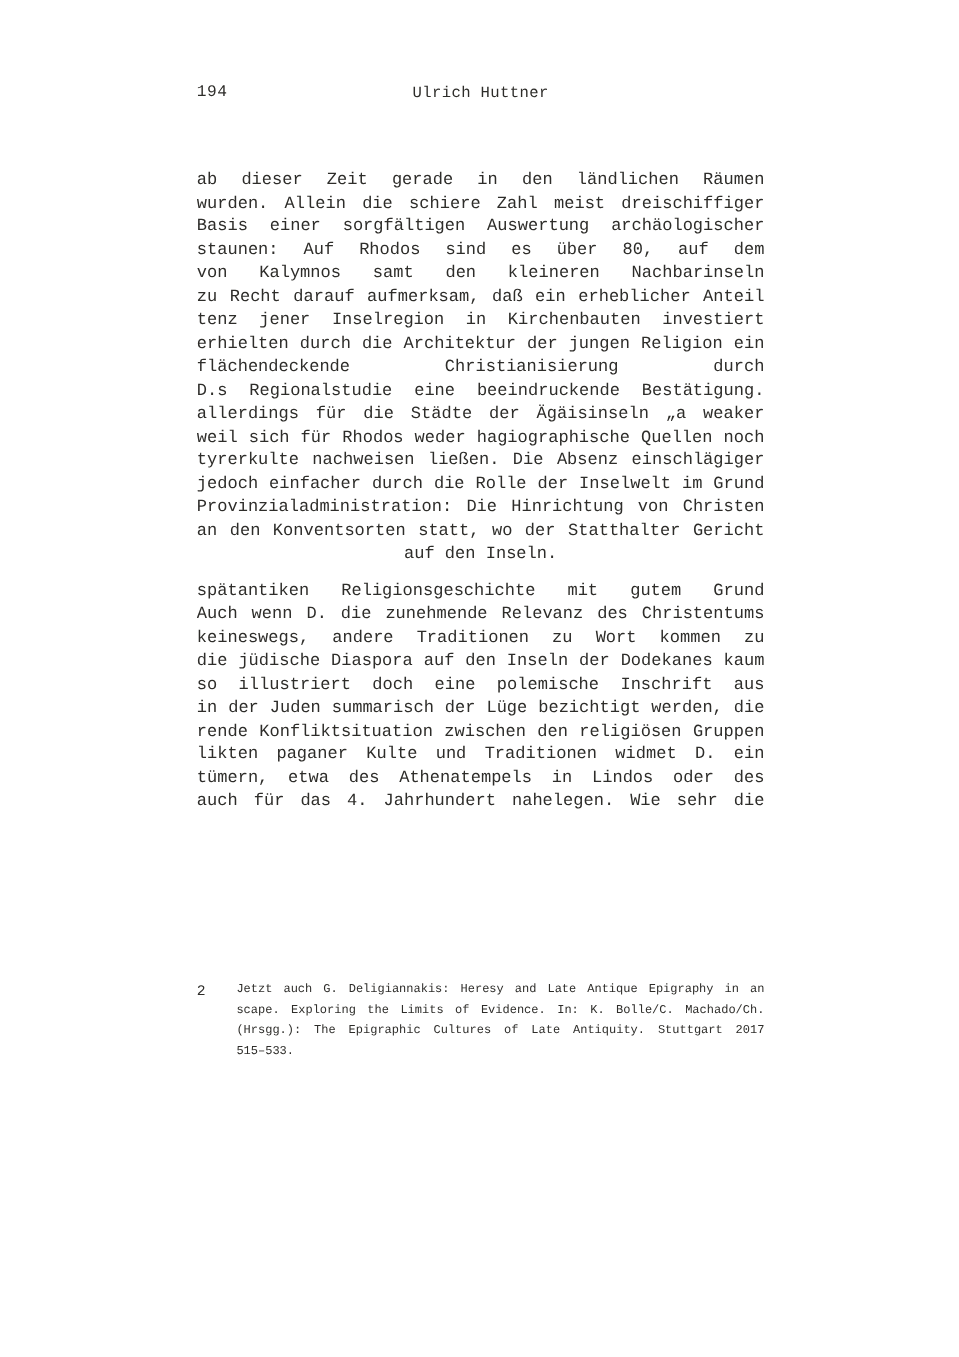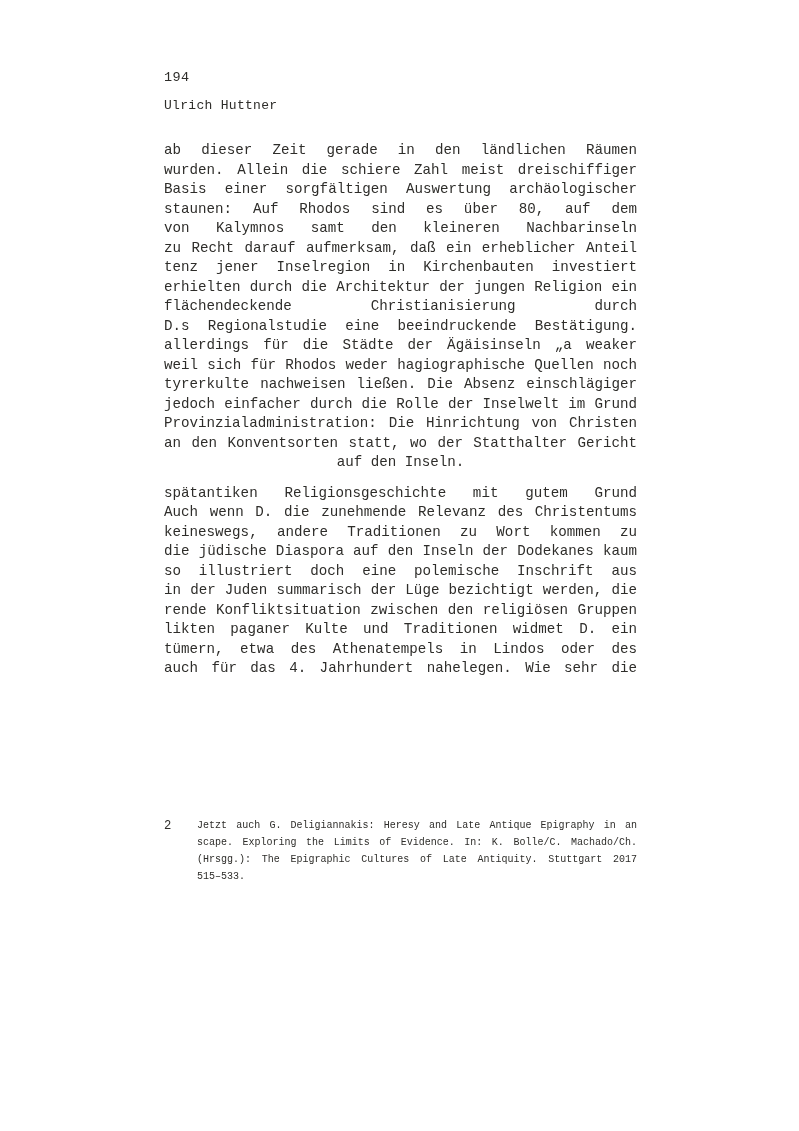--- a/index.html
+++ b/index.html
@@ -23,24 +23,23 @@
     line-height: 15px;
   }
   .page-number {
     position: absolute;
     left: 0;
     top: 0;
     letter-spacing: 0.4px;
   }
   .head-title {
     display: block;
-    text-align: left;
+    text-align: center;
     letter-spacing: 0.3px;
     font-size: 13px;
-    margin-top: 28px;
   }
   
   .body-block {
     position: absolute;
     top: 141px;
     left: 164px;
     width: 473px;
   }
   .para { margin: 0; }
   .para + .para { margin-top: 11px; }

